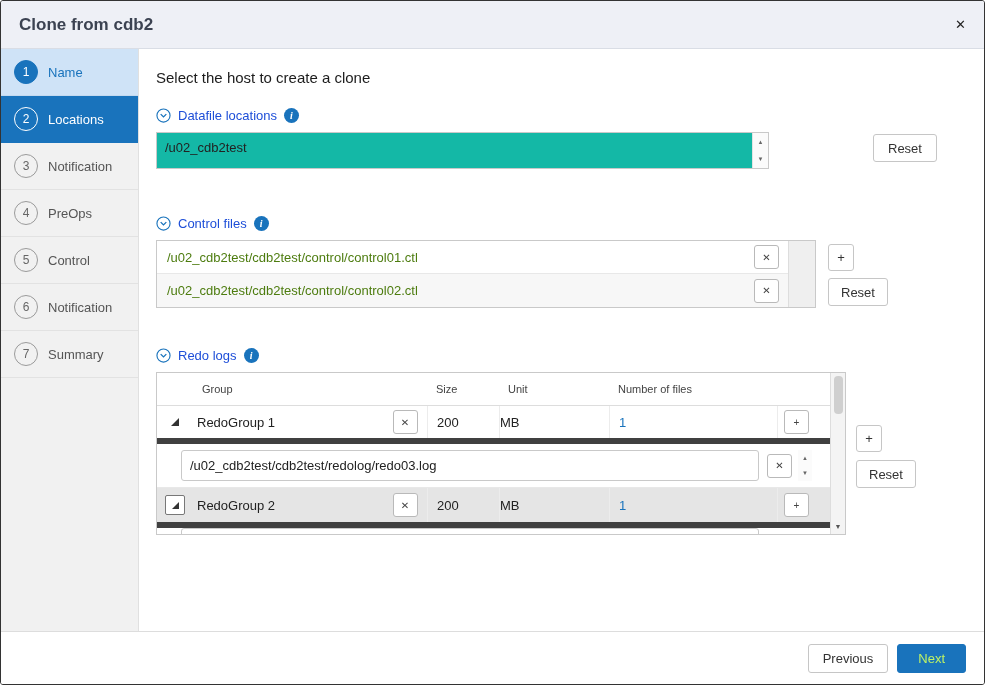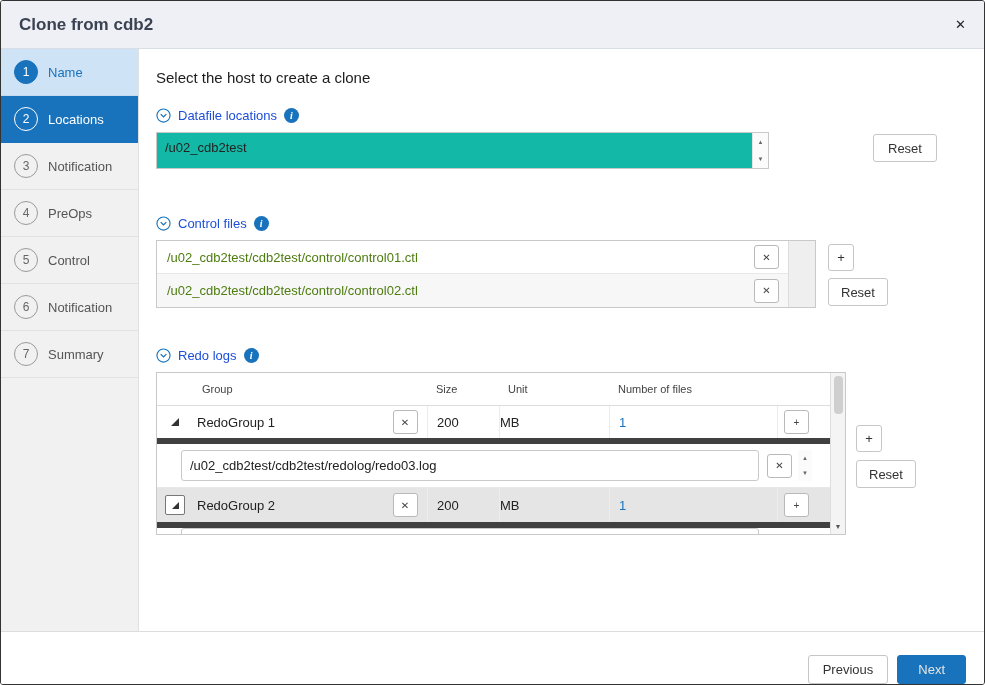--- a/index.html
+++ b/index.html
@@ -85,23 +85,23 @@
   .rt-sub{display:flex;align-items:center;height:44px;border-bottom:1px solid #e8e8e8;padding-left:24px;background:#fff}
   .sub-input{width:578px;height:31px;border:1px solid #c9c9c9;border-radius:3px;display:flex;align-items:center;padding:0 8px;font-size:13px;color:#222;background:#fff}
   .rt-sub .xbtn{margin-left:8px}
   .rt-sub .vspin{height:31px;margin-left:6px;border-left:none;width:14px}
   .rt-sliver{height:10px;padding-left:24px;background:#fff}
   .rt-sliver .part{width:578px;height:10px;border:1px solid #c9c9c9;border-radius:3px 3px 0 0;background:#fff}
   .redo-side{display:flex;flex-direction:column;margin-left:10px;margin-top:53px;align-items:flex-start}
   .redo-side .btn{margin-top:8px;padding:0 12px}
 
   
-  .dlg-footer{position:absolute;left:0;right:0;bottom:0;height:53px;border-top:1px solid #ddd;background:#fff;display:flex;align-items:flex-end;justify-content:flex-end;padding-right:18px;gap:9px}
+  .dlg-footer{position:absolute;left:0;right:0;bottom:0;height:53px;border-top:1px solid #ddd;background:#fff;display:flex;align-items:center;justify-content:flex-end;padding-right:18px;gap:9px}
   .dlg-footer .btn{height:29px}
-  .btn.primary{background:#1973bc;border-color:#1973bc;color:#e5e5e5;padding:0 20px}
+  .btn.primary{background:#1973bc;border-color:#1973bc;color:#bef264;padding:0 20px}
 </style>
 </head>
 <body>
 
 <div class="dialog">
 
   <header class="dlg-header">
     <h1 class="dlg-title">Clone from cdb2</h1>
     <span class="close">✕</span>
   </header>

